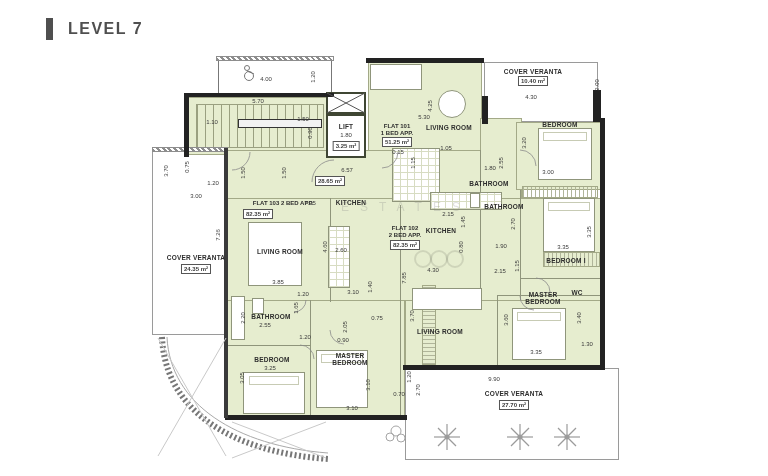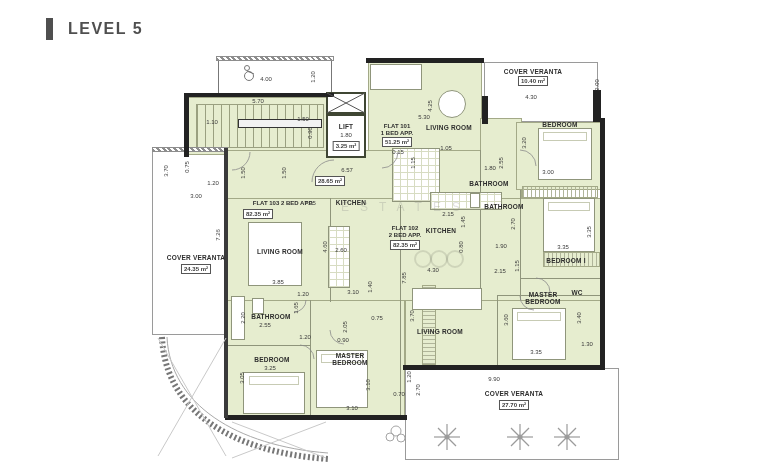--- a/index.html
+++ b/index.html
@@ -45,21 +45,21 @@
   .lbl.f{font-weight:bold;font-size:6px;color:#2d2d2d;}
   .lbl.a{font-weight:bold;font-size:6px;border:1px solid #555;background:#fff;padding:1px 2px;}
 </style>
 </head>
 <body>
 
 <div class="page">
 
   <div class="hdr">
     <span class="bar"></span>
-    <h1>LEVEL 5</h1>
+    <h1>LEVEL 7</h1>
   </div>
 
   <div class="plan">
 
     <div class="veranda" style="left:152px;top:150px;width:74px;height:185px;"></div>
     <div class="veranda" style="left:484px;top:62px;width:114px;height:60px;"></div>
     <div class="veranda" style="left:405px;top:368px;width:214px;height:92px;"></div>
     <div class="veranda" style="left:153px;top:335px;width:175px;height:125px;border:none;"></div>
 
     <div class="room" style="left:188px;top:97px;width:142px;height:58px;"></div>

